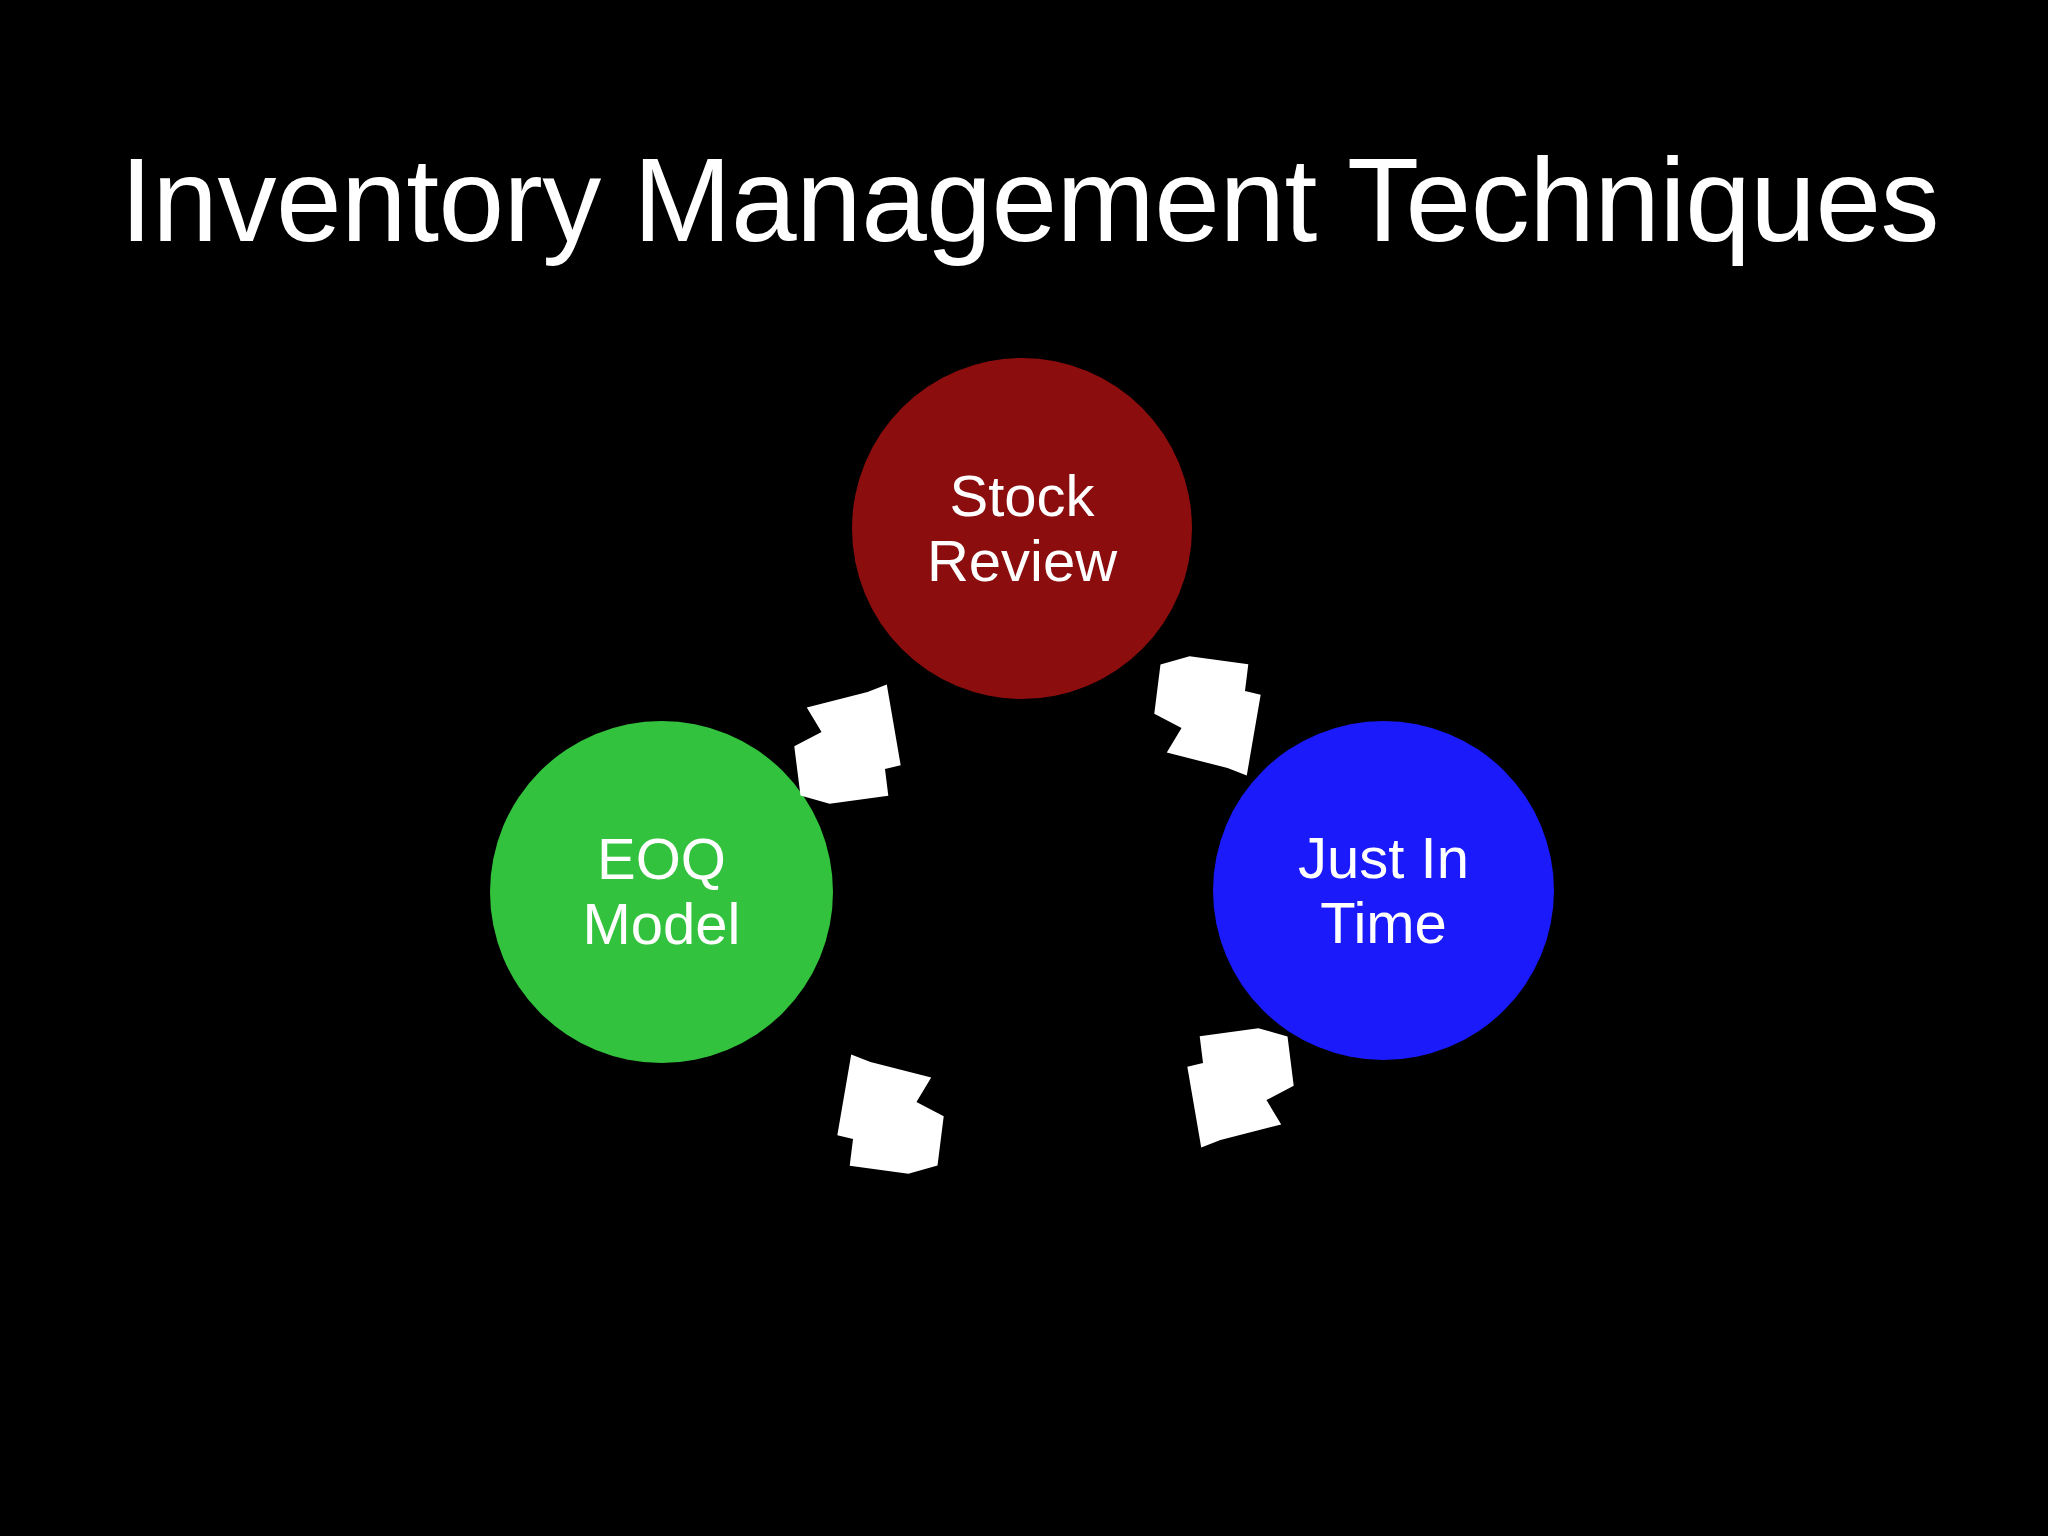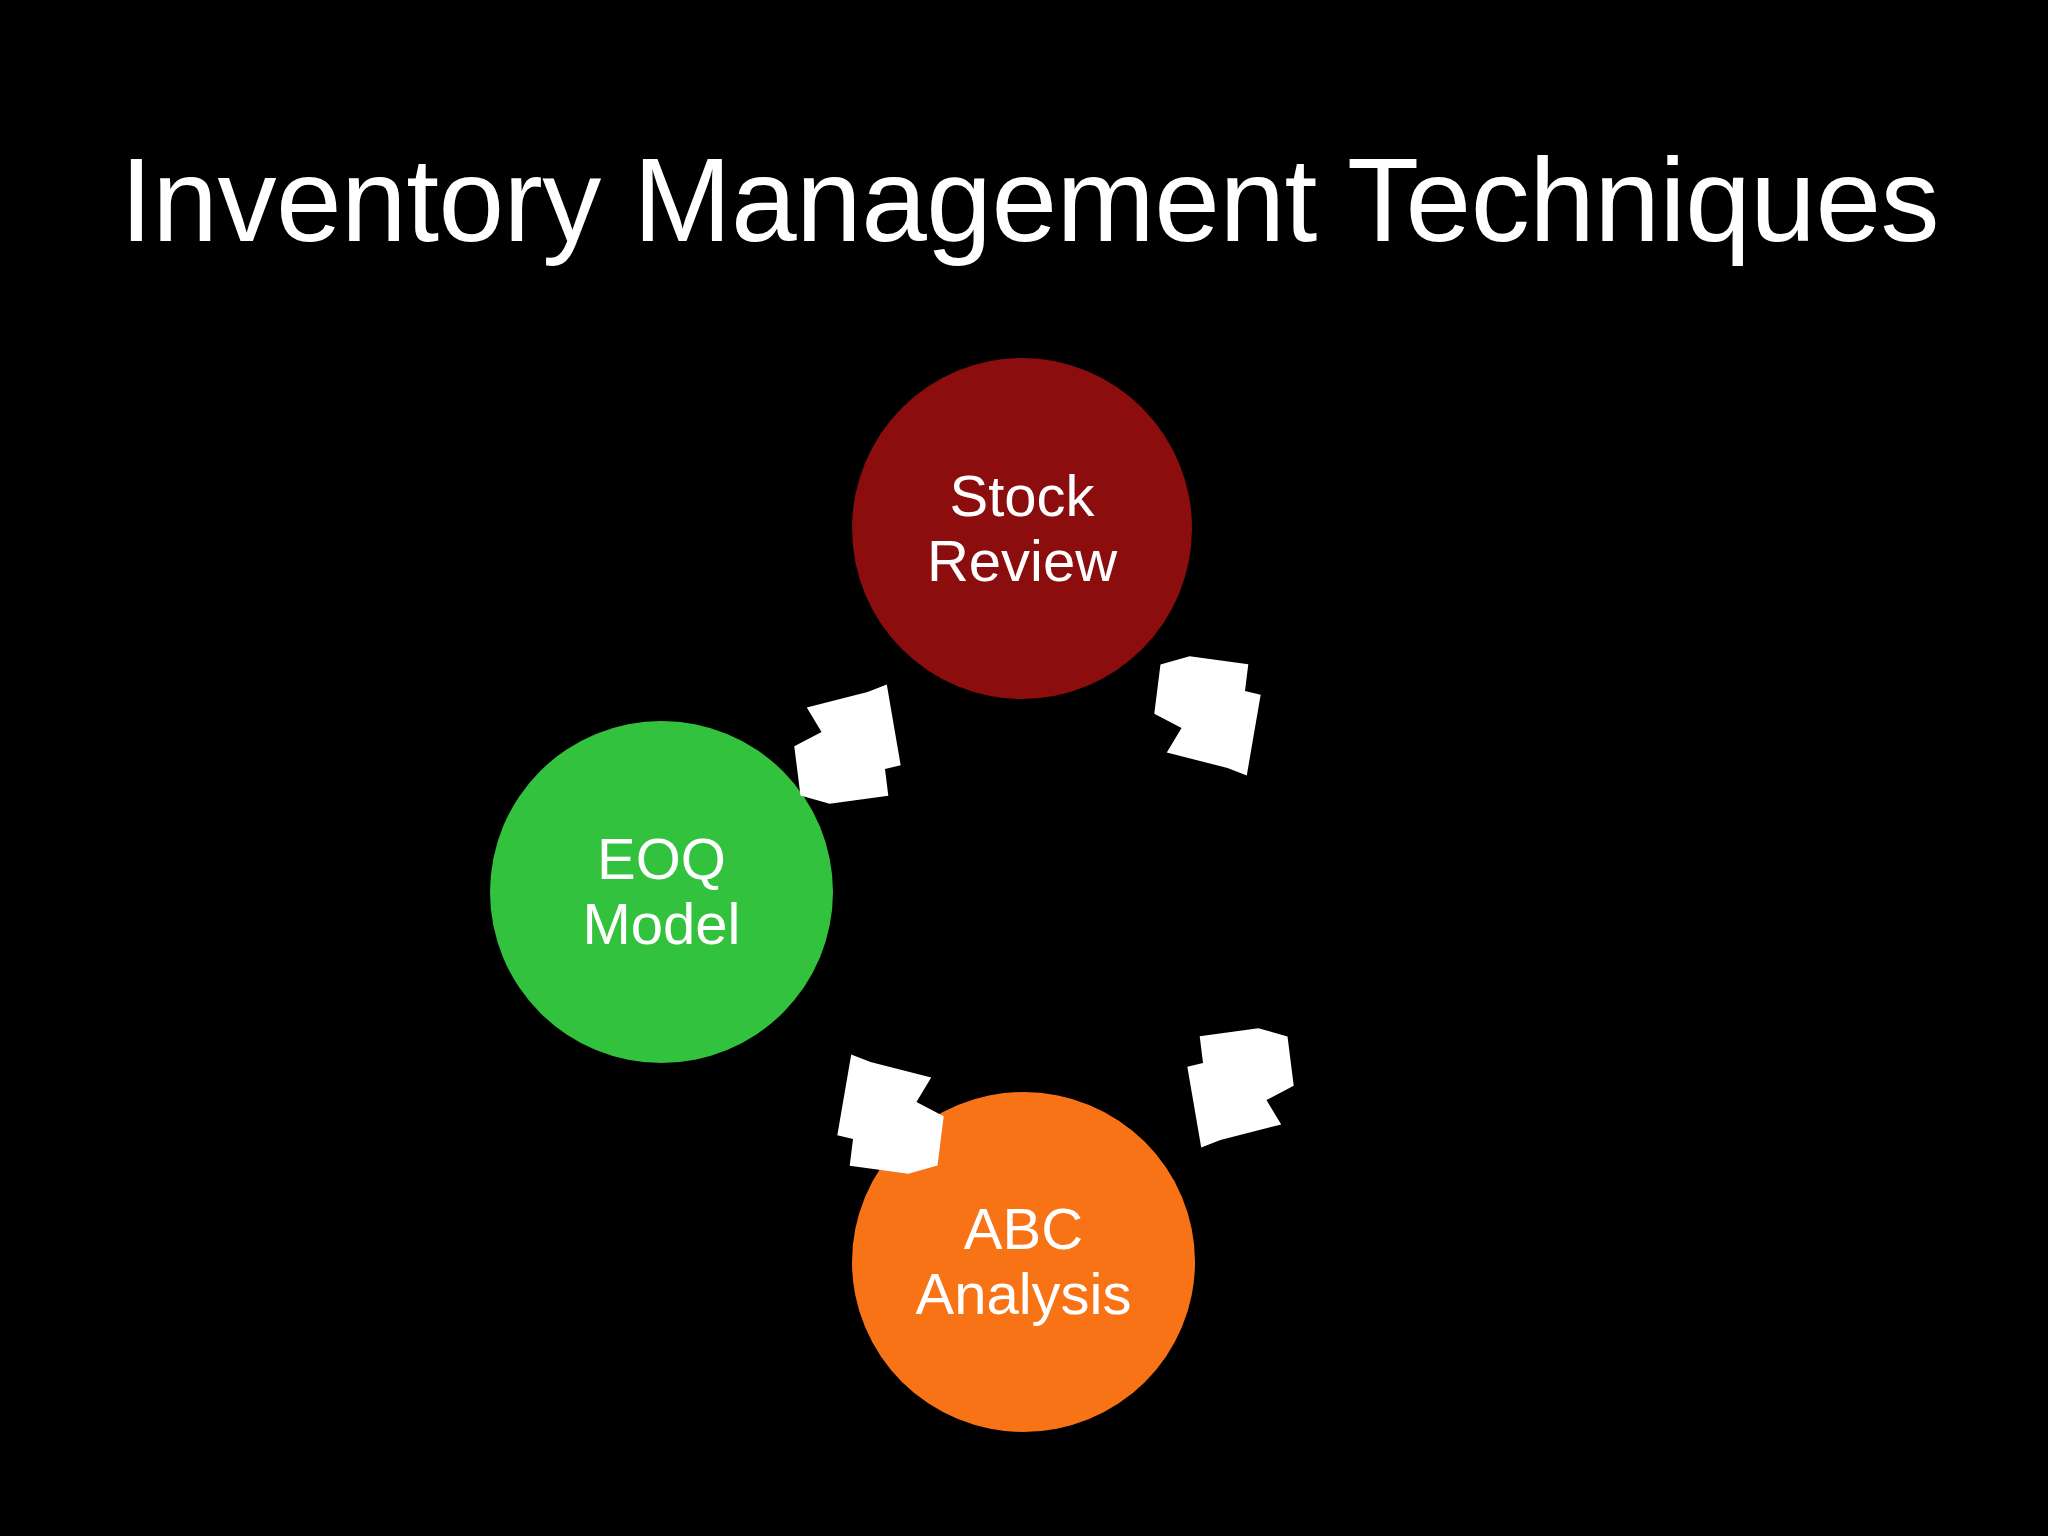--- a/index.html
+++ b/index.html
@@ -98,25 +98,25 @@
 
   <div id="slide-title">Inventory Management Techniques</div>
 
   <div id="cycle">
 
     <div class="node" id="node-stock-review" style="background:#8B0D0D">
       <span class="node-label">Stock
 Review</span>
     </div>
 
+    <div class="node" id="node-just-in-time" style="background:#1A1AFA">
+      <span class="node-label">Just In
+Time</span>
+    </div>
 
-    <div class="node" id="node-abc-analysis" style="background:#F87216">
-      <span class="node-label">ABC
-Analysis</span>
-    </div>
 
     <div class="node" id="node-eoq-model" style="background:#33C23D">
       <span class="node-label">EOQ
 Model</span>
     </div>
 
     <svg class="arrow-svg" id="arrow-sr-to-jit" viewBox="0 0 150 150">
       <polygon points="5,56 18,8 48,4 105,20 98,46 113,52 88,130 70,120 12,96 30,74" fill="#FFFFFF" transform="rotate(-8 60 65)"></polygon>
     </svg>
 

